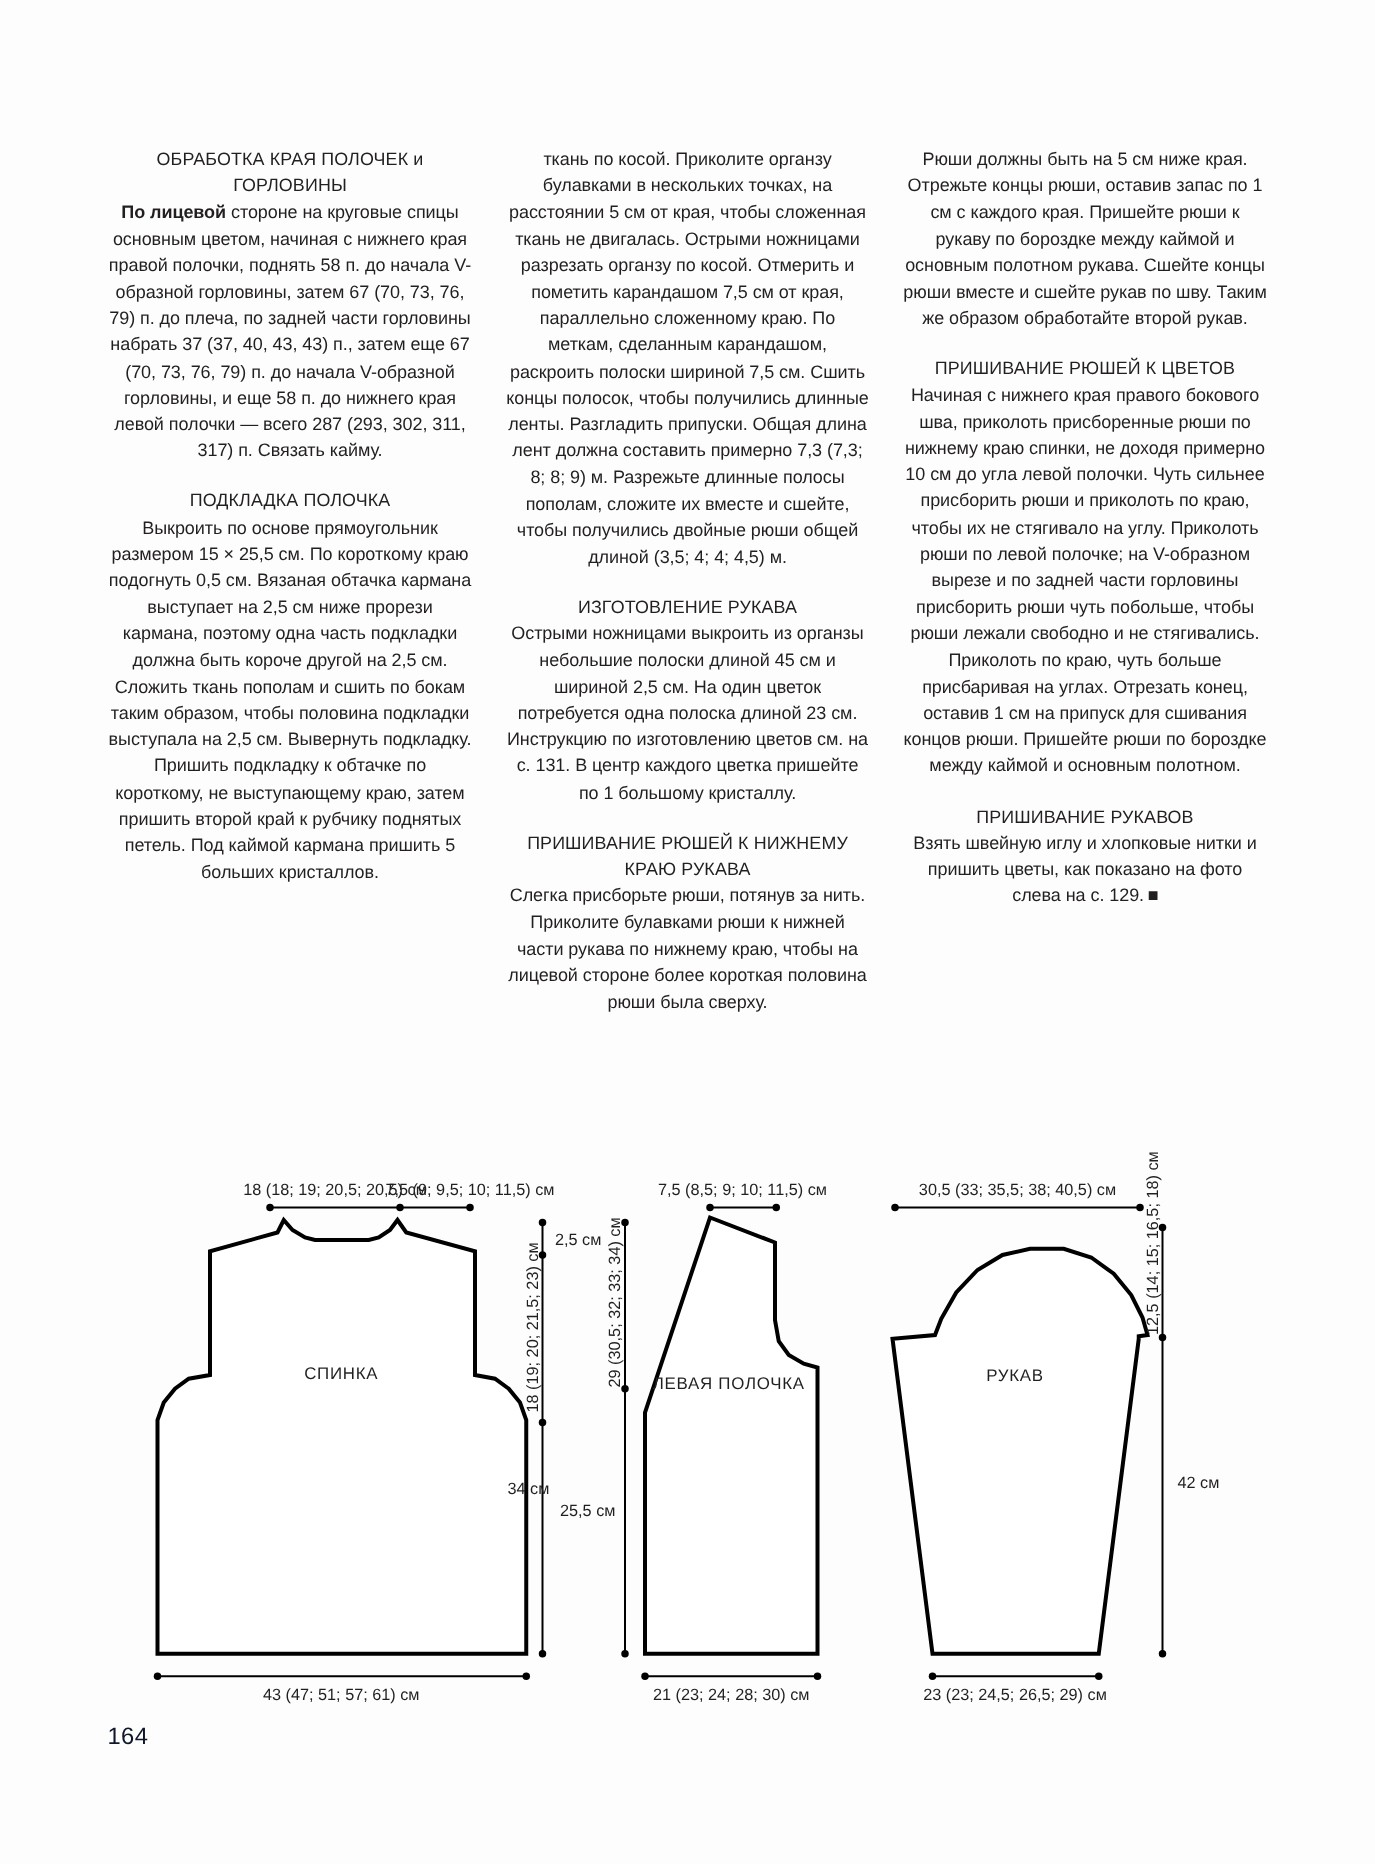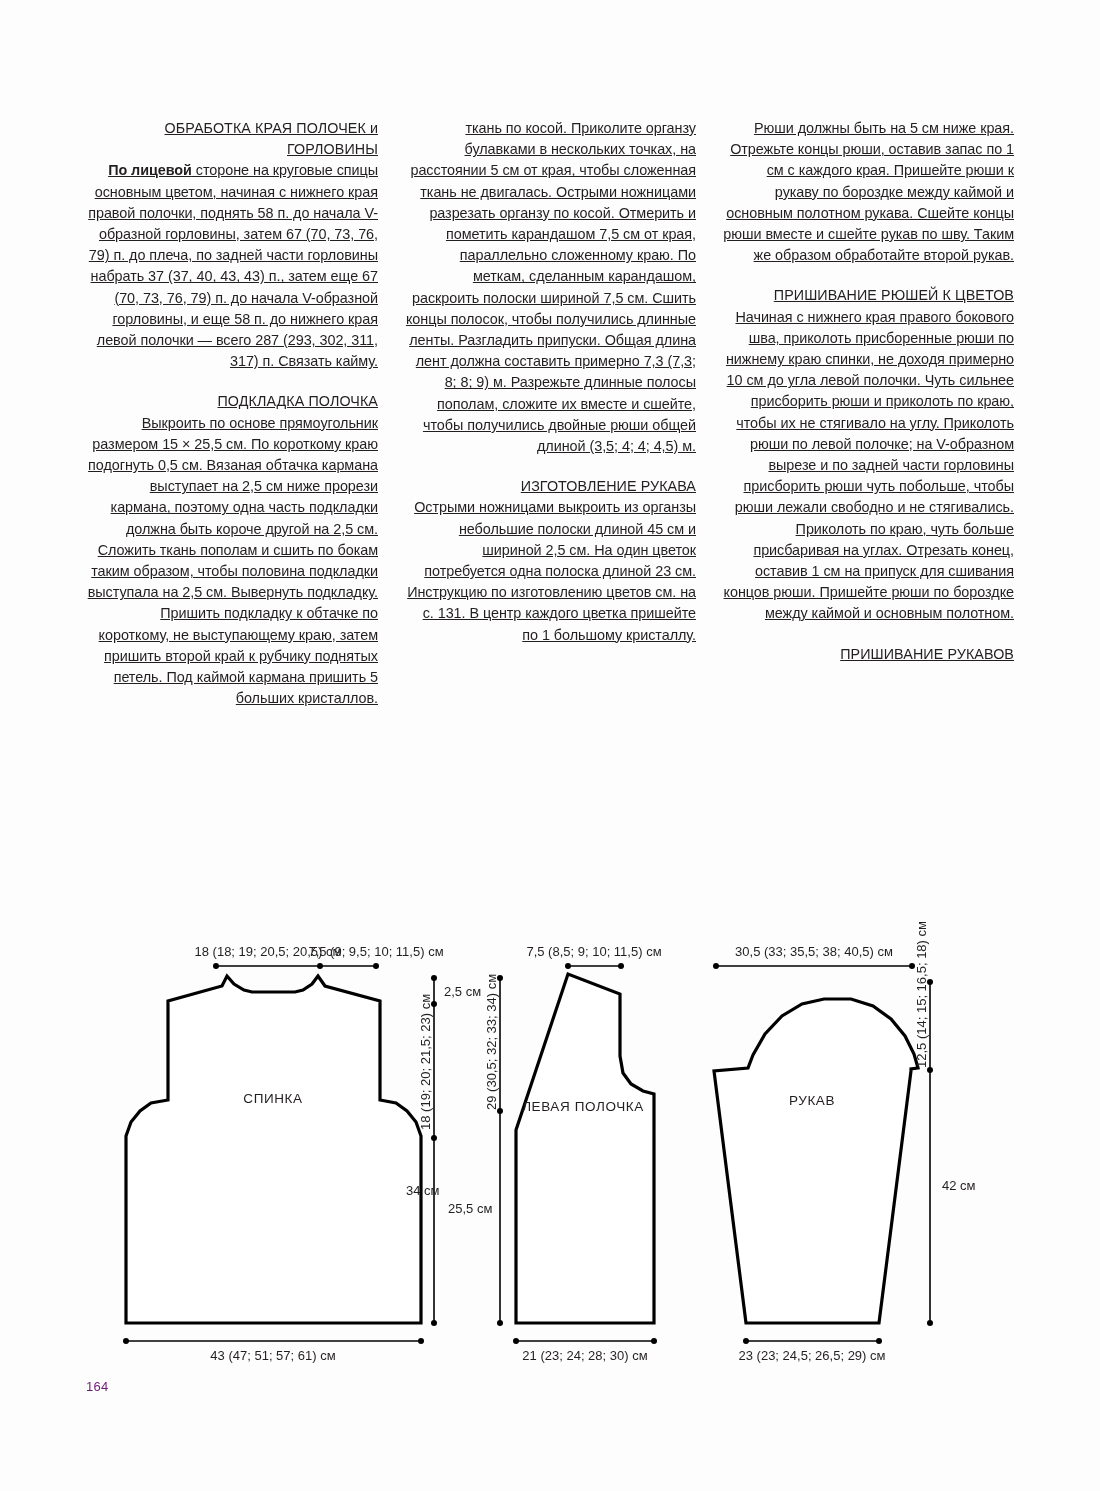--- a/index.html
+++ b/index.html
@@ -32,22 +32,21 @@
   }
   .col {
     width: 292px;
   }
   .col p, .col h2 {
     margin: 0;
     font-size: 14.4px;
     line-height: 21.2px;
     letter-spacing: -0.05px;
     color: #231f20;
-    text-align: right;
-    text-decoration: underline;
+    text-align: center;
   }
   h2.section-head {
     font-size: 14.3px;
     line-height: 21.2px;
     font-weight: 400;
     letter-spacing: 0.1px;
     color: #231f20;
   }
   .block { margin-bottom: 0; }
   .block + .block { margin-top: 19px; }
@@ -69,22 +68,22 @@
     width: 1100px;
     height: 460px;
   }
   .schematics svg { display: block; }
 
   
   .folio {
     position: absolute;
     left: 86px;
     top: 1379px;
-    font-size: 13px;
-    color: #701a75;
+    font-size: 19px;
+    color: #0f172a;
     letter-spacing: 0.3px;
   }
 </style>
 </head>
 <body>
 
 <div class="page">
 
   <div class="columns">
 
@@ -101,32 +100,37 @@
 
     <div class="col">
       <div class="block">
         <p>ткань по косой. Приколите органзу булавками в нескольких точках, на расстоянии 5 см от края, чтобы сложенная ткань не двигалась. Острыми ножницами разрезать органзу по косой. Отмерить и пометить карандашом 7,5 см от края, параллельно сложенному краю. По меткам, сделанным карандашом, раскроить полоски шириной 7,5 см. Сшить концы полосок, чтобы получились длинные ленты. Разгладить припуски. Общая длина лент должна составить примерно 7,3 (7,3; 8; 8; 9) м. Разрежьте длинные полосы пополам, сложите их вместе и сшейте, чтобы получились двойные рюши общей длиной (3,5; 4; 4; 4,5) м.</p>
       </div>
       <div class="block">
         <h2 class="section-head">ИЗГОТОВЛЕНИЕ РУКАВА</h2>
         <p>Острыми ножницами выкроить из органзы небольшие полоски длиной 45 см и шириной 2,5 см.
 На один цветок потребуется одна полоска длиной 23 см. Инструкцию по изготовлению цветов см. на с. 131. В центр каждого цветка пришейте по 1 большому кристаллу.</p>
       </div>
+      <div class="block">
+        <h2 class="section-head">ПРИШИВАНИЕ РЮШЕЙ К НИЖНЕМУ КРАЮ РУКАВА</h2>
+        <p>Слегка присборьте рюши, потянув за нить. Приколите булавками рюши к нижней части рукава по нижнему краю, чтобы на лицевой стороне более короткая половина рюши была сверху.</p>
+      </div>
     </div>
 
     <div class="col">
       <div class="block">
         <p>Рюши должны быть на 5 см ниже края. Отрежьте концы рюши, оставив запас по 1 см с каждого края. Пришейте рюши к рукаву по бороздке между каймой и основным полотном рукава. Сшейте концы рюши вместе и сшейте рукав по шву. Таким же образом обработайте второй рукав.</p>
       </div>
       <div class="block">
         <h2 class="section-head">ПРИШИВАНИЕ РЮШЕЙ К ЦВЕТОВ</h2>
         <p>Начиная с нижнего края правого бокового шва, приколоть присборенные рюши по нижнему краю спинки, не доходя примерно 10 см до угла левой полочки. Чуть сильнее присборить рюши и приколоть по краю, чтобы их не стягивало на углу. Приколоть рюши по левой полочке; на V-образном вырезе и по задней части горловины присборить рюши чуть побольше, чтобы рюши лежали свободно и не стягивались. Приколоть по краю, чуть больше присбаривая на углах. Отрезать конец, оставив 1 см на припуск для сшивания концов рюши. Пришейте рюши по бороздке между каймой и основным полотном.</p>
       </div>
       <div class="block">
         <h2 class="section-head">ПРИШИВАНИЕ РУКАВОВ</h2>
+        <p><span>Взять швейную иглу и хлопковые нитки и пришить цветы, как показано на фото слева на с. 129.</span><span class="endmark"></span></p>
       </div>
     </div>
 
   </div>
 
   <div class="schematics">
     <svg width="1100" height="460" viewBox="0 0 1100 460" xmlns="http://www.w3.org/2000/svg">
       <defs>
         <style>
           .outline { fill:#ffffff; stroke:#000000; stroke-width:3.2; stroke-linejoin:miter; }

